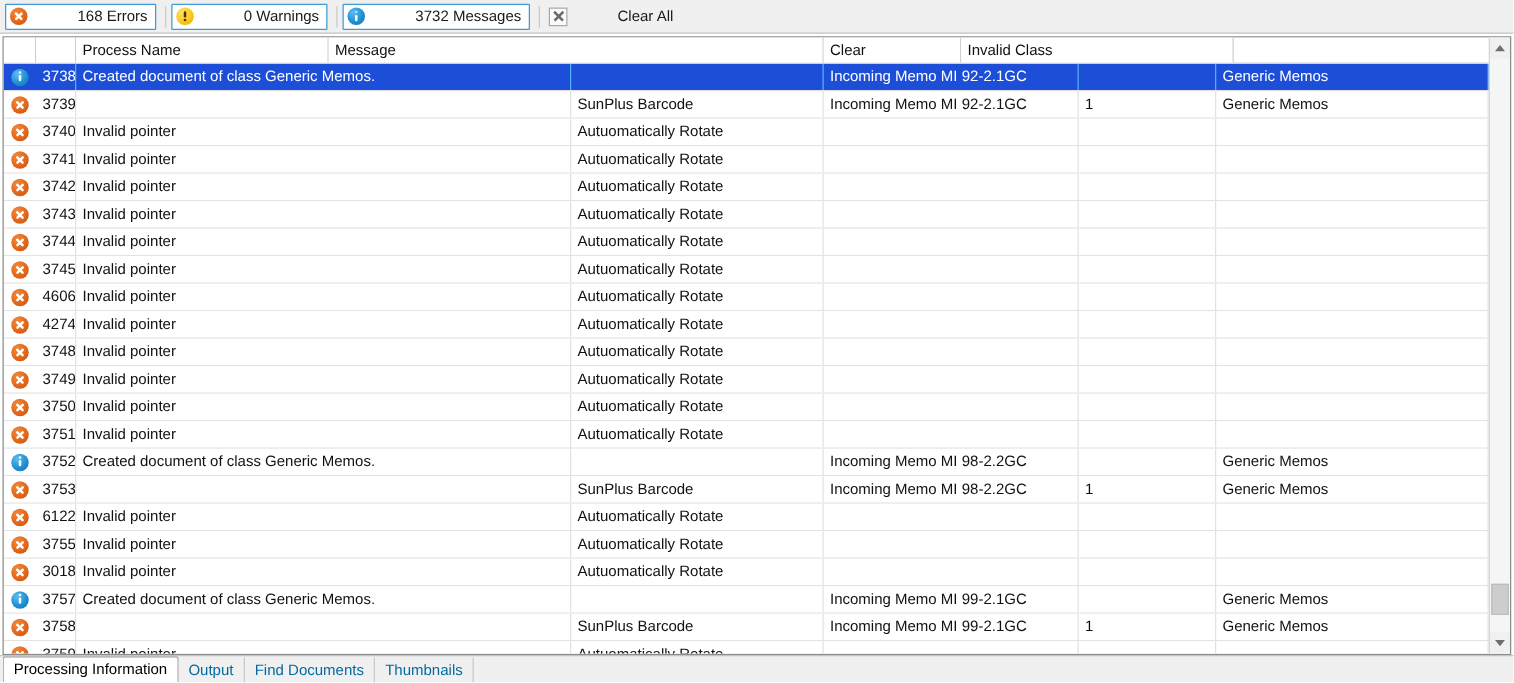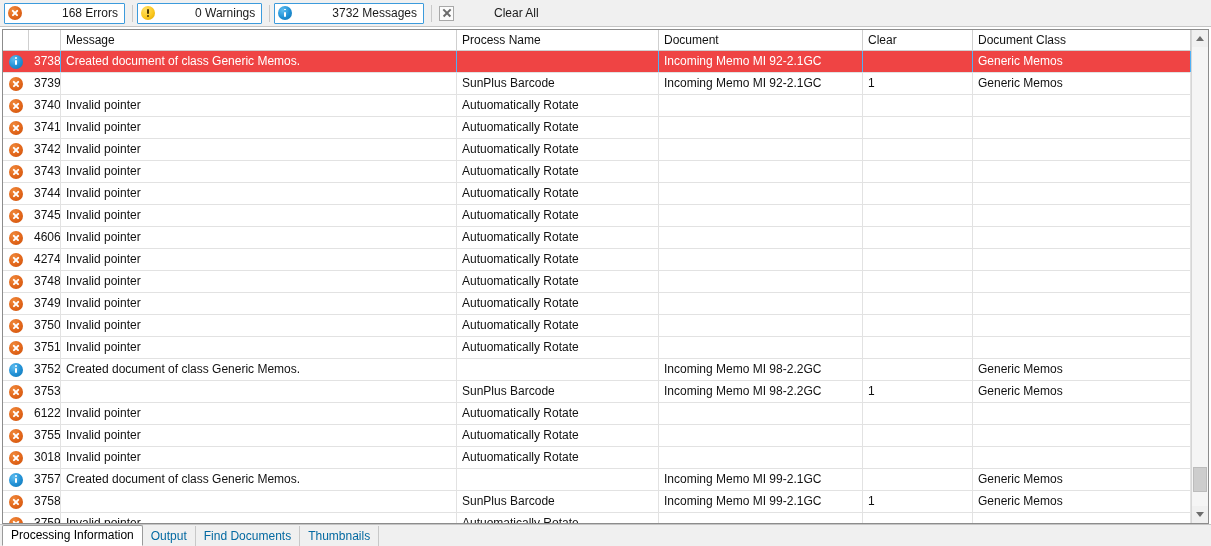--- a/index.html
+++ b/index.html
@@ -170,21 +170,21 @@
     height: 472px;
     overflow: hidden;
   }
   .row {
     display: flex;
     height: 22px;
     border-bottom: 1px solid #e2e2e2;
     box-sizing: border-box;
     background: #ffffff;
   }
-  .row.sel { background: #ef4444; }
+  .row.sel { background: #1d4ed8; }
   .row.sel .cell { color: #ffffff; border-right-color: #4fb0f5; }
   .cell {
     box-sizing: border-box;
     border-right: 1px solid #e2e2e2;
     padding: 3px 0 0 5px;
     font-size: 12px;
     line-height: 15px;
     color: #111111;
     overflow: hidden;
     white-space: nowrap;
@@ -305,25 +305,24 @@
       <span class="clear-ico"></span>
       <span class="lbl">Clear All</span>
     </div>
   </div>
 
   <div class="grid-wrap">
 
     <div class="grid-head">
       <div class="hc w-icon"></div>
       <div class="hc w-num"></div>
+      <div class="hc w-proc">Process Name</div>
       <div class="hc w-msg">Message</div>
-      <div class="hc w-proc">Process Name</div>
-      <div class="hc w-doc">Document</div>
       <div class="hc w-page">Clear</div>
-      <div class="hc w-dcls">Document Class</div>
+      <div class="hc w-dcls">Invalid Class</div>
     </div>
 
     <div class="rows" id="rows-container">
         <div class="row sel">
           <div class="cell c-icon w-icon">
             <span class="ico ico-info"></span>
           </div>
           <div class="cell c-num w-num">3738</div>
           <div class="cell w-msg">Created document of class Generic Memos.</div>
           <div class="cell w-proc"></div>

